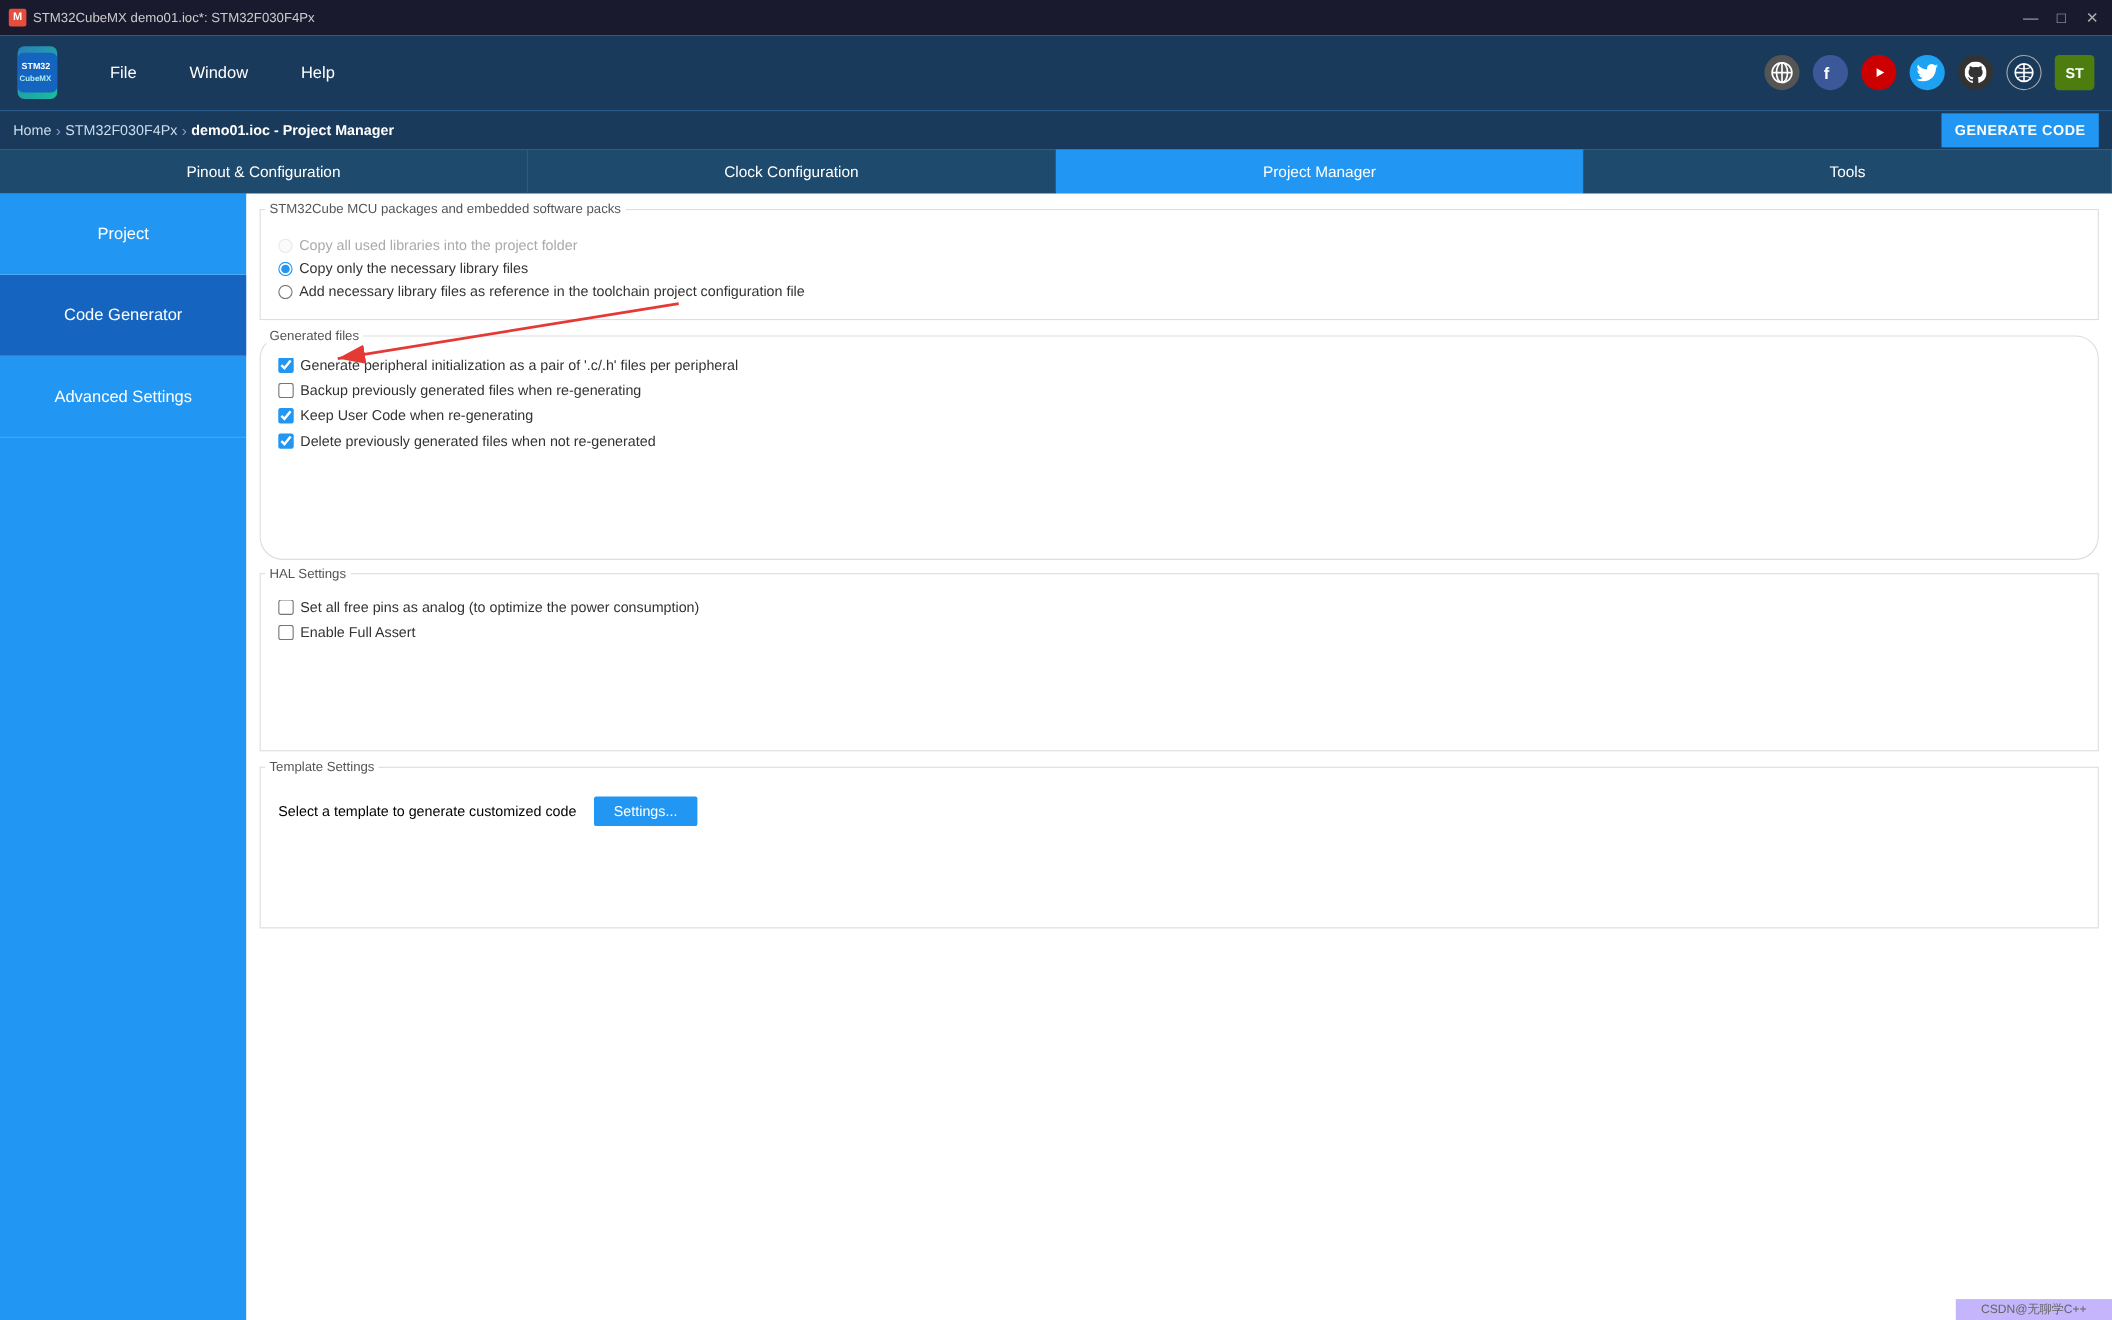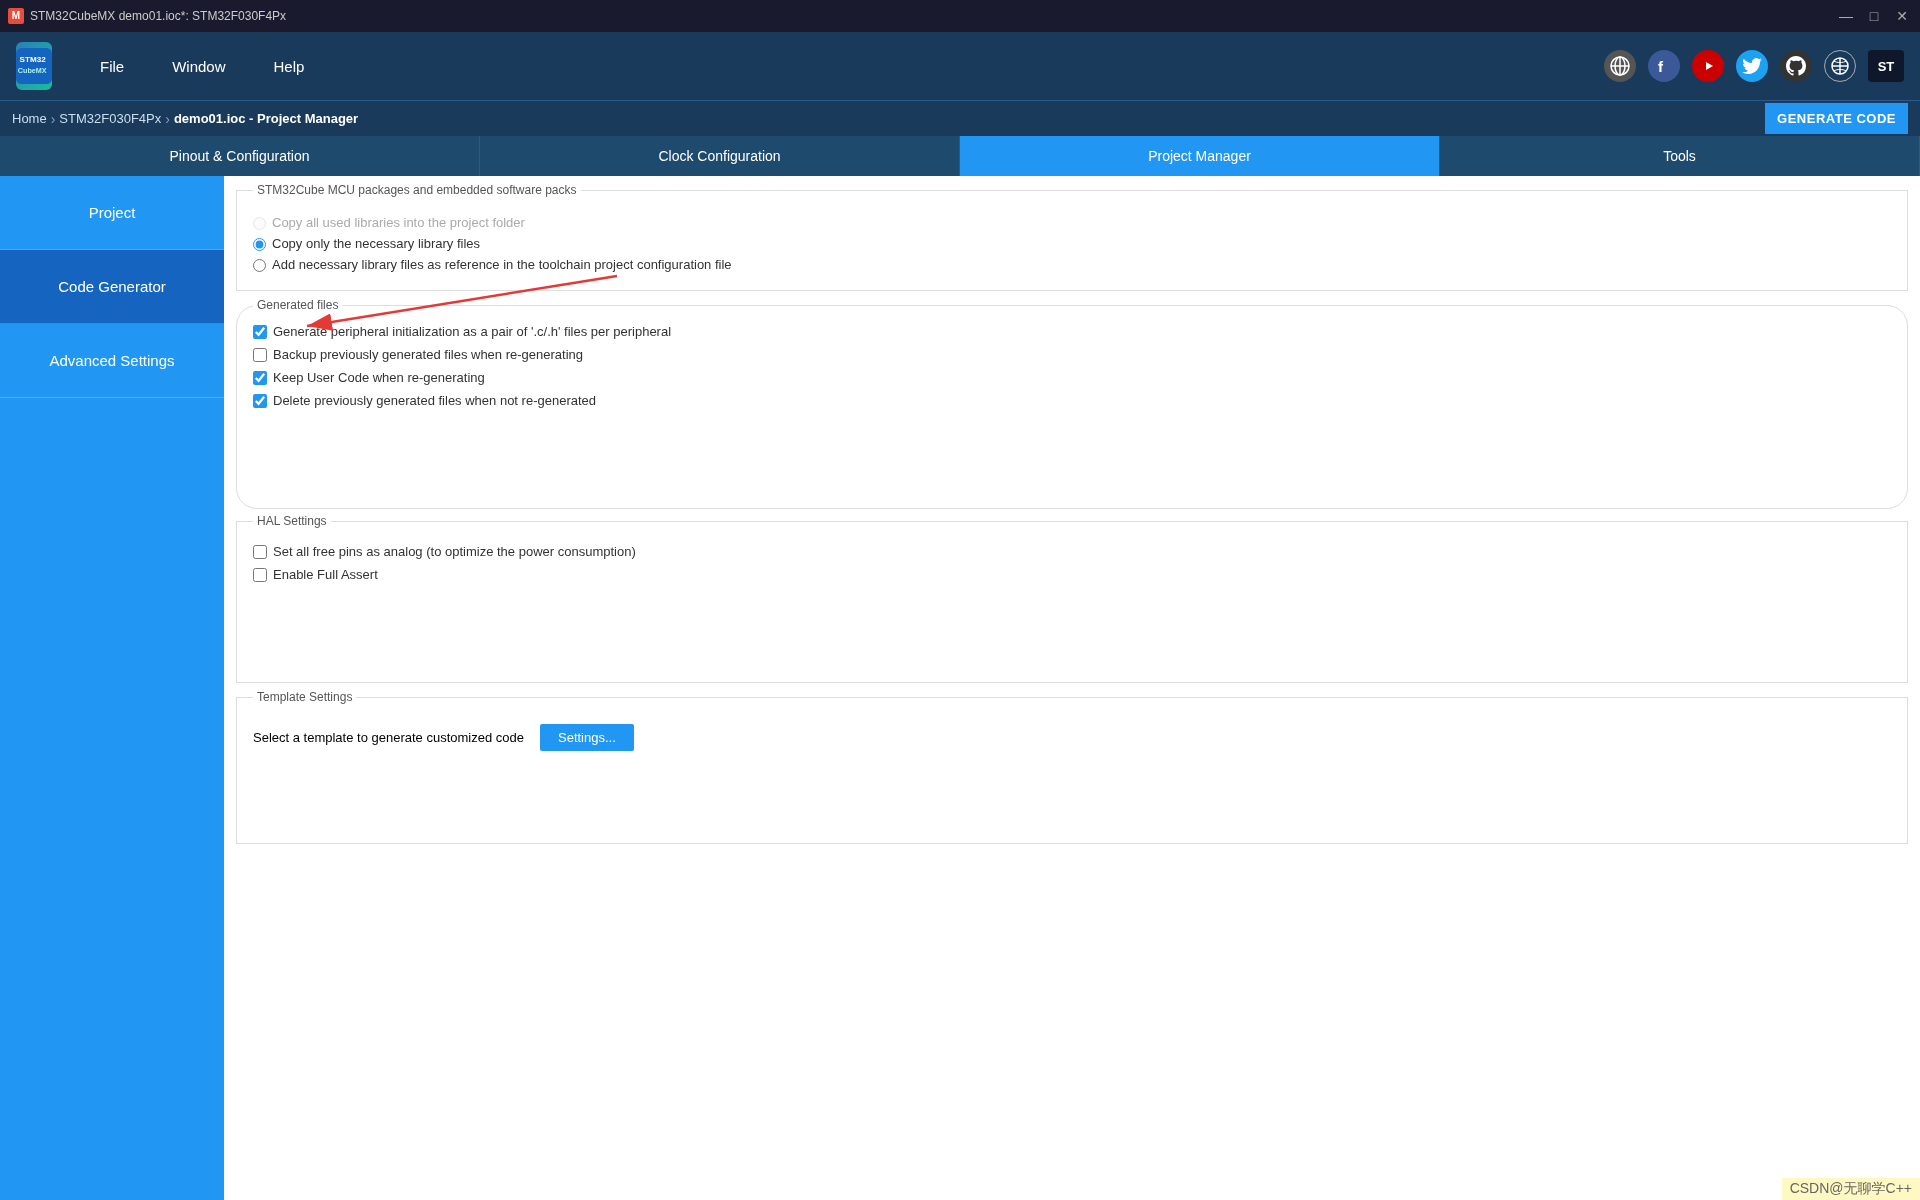--- a/index.html
+++ b/index.html
@@ -124,21 +124,21 @@
       padding: 12px 16px;
       position: relative;
     }
     .section-title {
       font-size: 12px;
       color: #555;
       background: white;
       padding: 0 4px;
       position: absolute;
       top: -8px;
-      left: 16px;
+      left: 4px;
     }
 
     .mcu-packages-section { margin-top: 8px; }
 
     .radio-label {
       display: flex;
       align-items: flex-end;
       gap: 6px;
       margin: 6px 0;
       font-size: 13px;
@@ -174,24 +174,24 @@
       font-size: 13px;
       cursor: pointer;
       border-radius: 2px;
     }
 
     
     #footer {
       position: fixed;
       bottom: 0;
       right: 0;
-      background: #fef9c3;
+      background: #c4b5fd;
       color: #666;
-      font-size: 14px;
-      padding: 2px 8px;
+      font-size: 11px;
+      padding: 2px 23px;
     }
 
     .generated-files-section { position: relative; }
 
     
     .red-arrow-svg {
       position: absolute;
       top: -160px;
       left: 0;
       pointer-events: none;
@@ -258,21 +258,21 @@
     </div>
     <div class="social-icon si-net">
       <svg width="20" height="20" viewBox="0 0 20 20">
           <circle cx="10" cy="10" r="8" stroke="white" stroke-width="1.5" fill="none"></circle>
           <line x1="10" y1="2" x2="10" y2="18" stroke="white" stroke-width="1.5"></line>
           <line x1="2" y1="10" x2="18" y2="10" stroke="white" stroke-width="1.5"></line>
           <path d="M4 5c2 2 10 2 12 0" stroke="white" stroke-width="1" fill="none"></path>
           <path d="M4 15c2-2 10-2 12 0" stroke="white" stroke-width="1" fill="none"></path>
         </svg>
     </div>
-    <div class="social-icon si-st" style="background:#0f172a; border-radius:4px; width:36px; font-weight:bold; font-size:13px; color:white; display:flex; align-items:center; justify-content:center;">ST</div>
+    <div class="social-icon si-st" style="background:#4d7c0f; border-radius:4px; width:36px; font-weight:bold; font-size:13px; color:white; display:flex; align-items:center; justify-content:center;">ST</div>
   </div>
 </div>
 
 <div id="breadcrumb">
   <span class="breadcrumb-item">Home</span>
   <span class="breadcrumb-sep">›</span>
   <span class="breadcrumb-item">STM32F030F4Px</span>
   <span class="breadcrumb-sep">›</span>
   <span class="breadcrumb-item active">demo01.ioc - Project Manager</span>
   <button id="generate-btn">GENERATE CODE</button>

